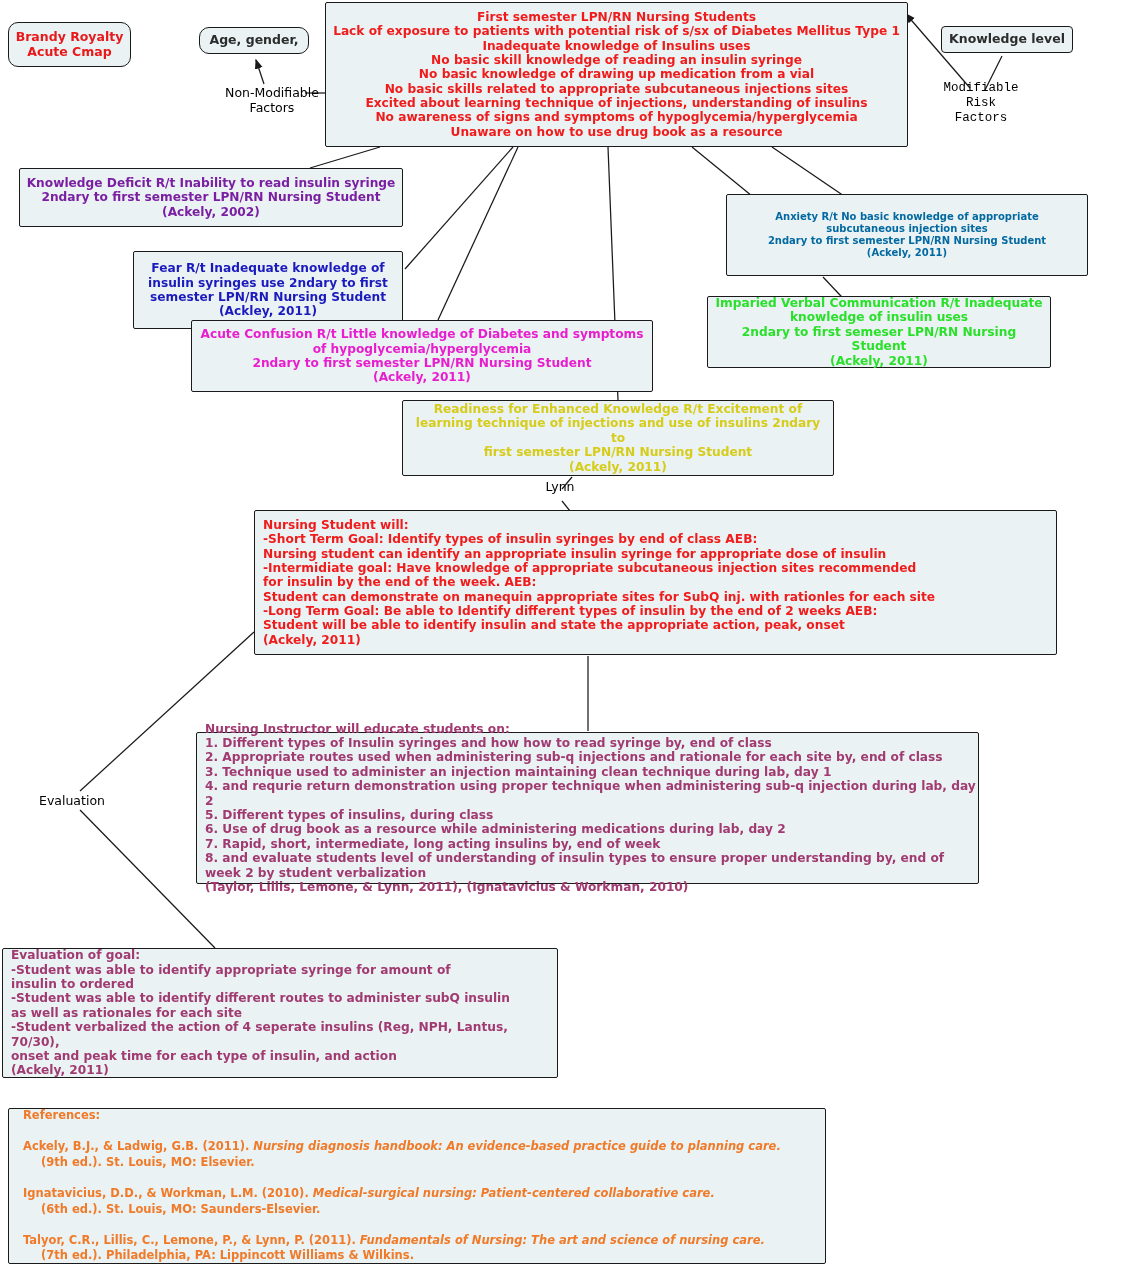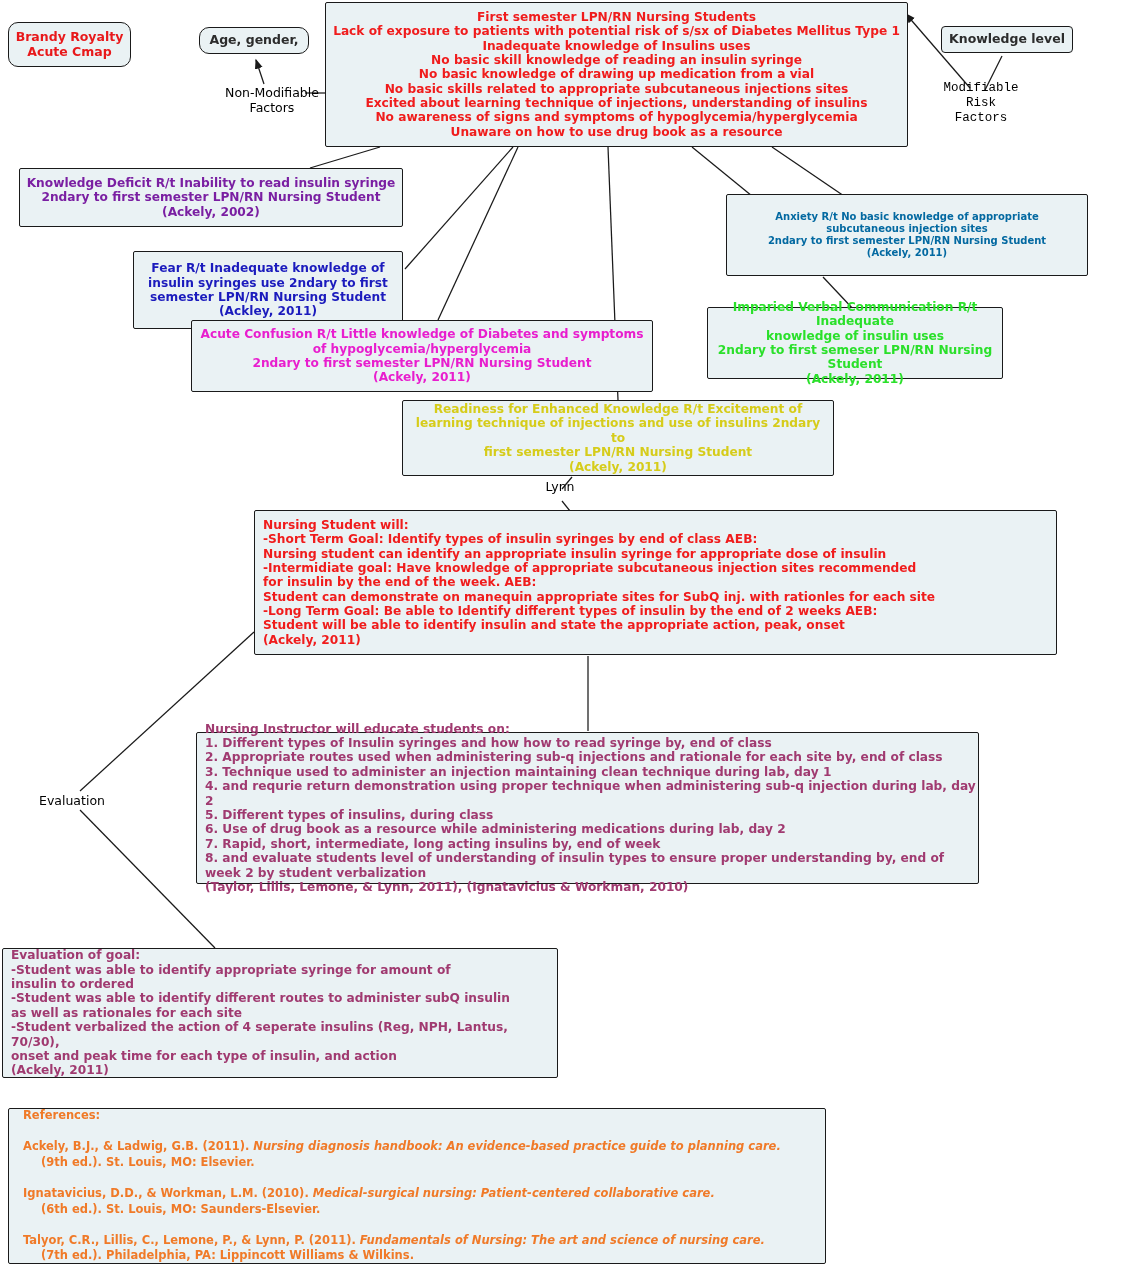--- a/index.html
+++ b/index.html
@@ -58,21 +58,21 @@
 
   
   #node-title      { left:8px;   top:22px;  width:123px; height:45px;  font-size:12.5px; color:#e8191b; border-radius:10px; }
   #node-age        { left:199px; top:27px;  width:110px; height:27px;  font-size:12.5px; color:#2c2c2c; border-radius:10px; }
   #node-know-lvl   { left:941px; top:26px;  width:132px; height:27px;  font-size:12.5px; color:#2c2c2c; border-radius:4px; }
   #node-assess     { left:325px; top:2px;   width:583px; height:145px; font-size:12.2px; color:#f01c1c; }
   #node-kd         { left:19px;  top:168px; width:384px; height:59px;  font-size:12.2px; color:#7a1fa2; }
   #node-fear       { left:133px; top:236px; width:270px; height:78px;  font-size:12.2px; color:#1b1bbd;margin-top:15px; }
   #node-anxiety    { left:726px; top:194px; width:362px; height:82px;  font-size:10px; color:#0369a1; }
   #node-confusion  { left:191px; top:320px; width:462px; height:72px;  font-size:12.2px; color:#e81ece; }
-  #node-ivc        { left:707px; top:307px; width:296px; height:72px;  font-size:12.2px; color:#2ae02a; }
+  #node-ivc        { left:707px; top:296px; width:344px; height:72px;  font-size:12.2px; color:#2ae02a; }
   #node-readiness  { left:402px; top:400px; width:432px; height:76px;  font-size:12.2px; color:#d6cc1a; }
   #node-goals      { left:254px; top:510px; width:803px; height:145px; font-size:12.2px; color:#f01c1c; padding:8px 0 8px 8px; }
   #node-interv     { left:196px; top:732px; width:783px; height:152px; font-size:12.2px; color:#a03a70; padding:8px 0 8px 8px; }
   #node-eval       { left:2px;   top:948px; width:556px; height:130px; font-size:12.2px; color:#a03a70; padding:8px 0 8px 8px; }
   #node-refs       { left:8px;   top:1108px;width:818px; height:156px; font-size:11.5px; color:#f07a28; padding:8px 0 8px 14px; text-align:left; }
 
   #lbl-nonmod { left:212px; top:85px;  width:120px; }
   #lbl-modrisk{ left:925px; top:81px;  width:112px;font-family:Liberation Mono, monospace; }
   #lbl-goal   { left:536px; top:479px; width:48px;  }
   #lbl-evaluation { left:32px; top:793px; width:80px; }

